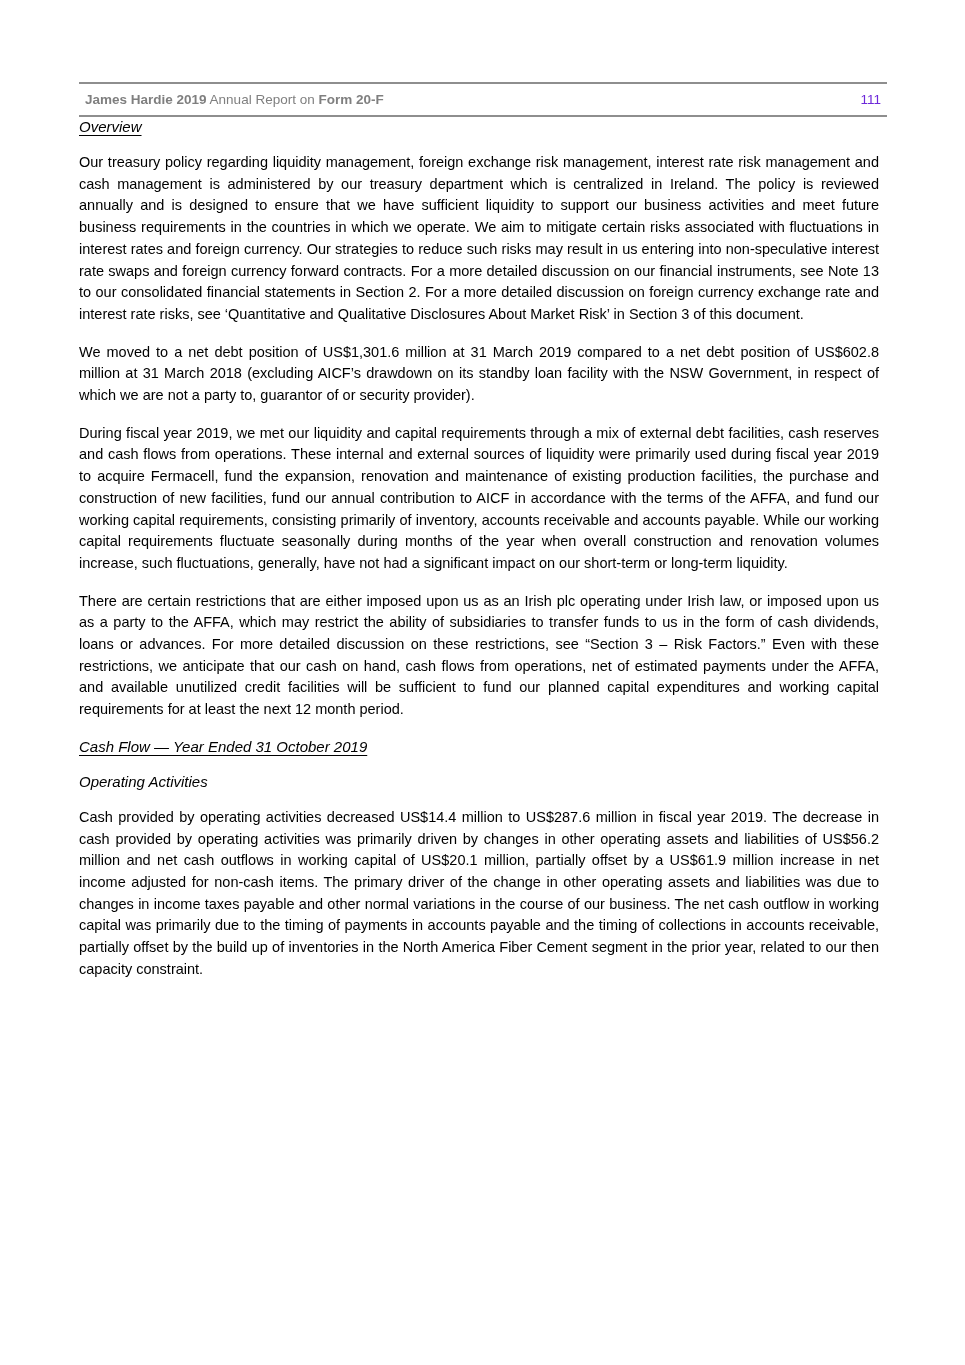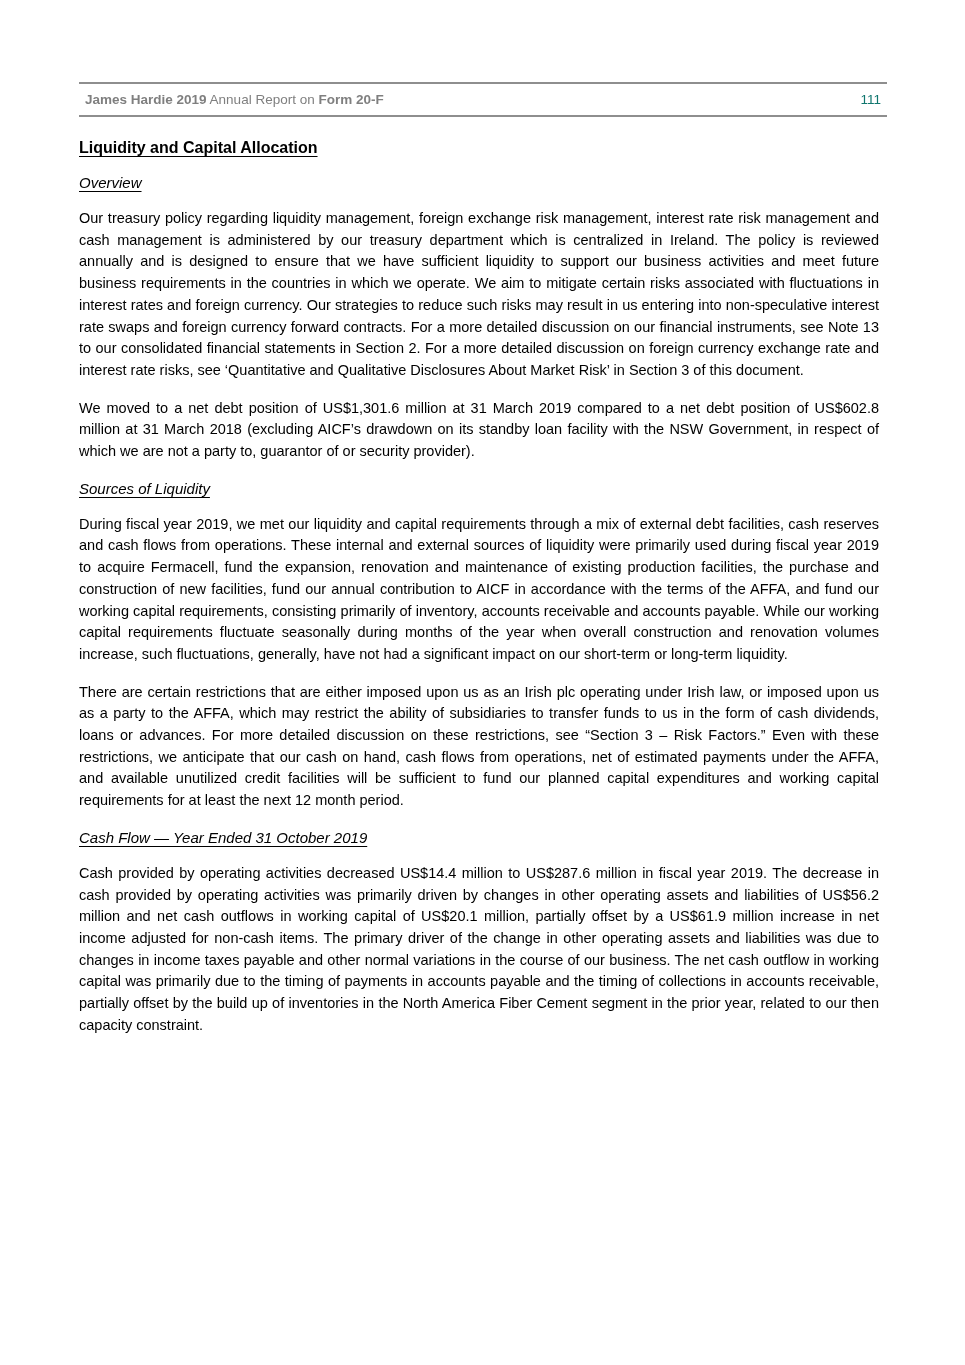--- a/index.html
+++ b/index.html
@@ -22,21 +22,21 @@
     display: flex;
     justify-content: space-between;
     align-items: center;
     height: 31px;
     padding: 0 6px;
     color: #7f7f7f;
     font-size: 13.5px;
   }
   .header-title { white-space: pre; }
   .bold { font-weight: bold; }
-  .page-number { color: #0f766e; }
+  .page-number { color: #6d28d9; }
   .content h1 {
     font-size: 16px;
     font-weight: bold;
     line-height: 19px;
     margin: 21px 0 16px 0;
     text-decoration: underline;
     text-underline-offset: 3px;
   }
   .content h2 {
     font-size: 15px;
@@ -69,27 +69,26 @@
   <header>
     <div class="rule"></div>
     <div class="header-row">
       <div class="header-title"><span class="bold">James Hardie 2019</span><span> Annual Report on </span><span class="bold">Form 20-F</span></div>
       <div class="page-number">111</div>
     </div>
     <div class="rule"></div>
   </header>
 
   <main class="content">
-    <h1>Liquidity and Capital Allocation</h1>
 
     <h2>Overview</h2>
     <p>Our treasury policy regarding liquidity management, foreign exchange risk management, interest rate risk management and cash management is administered by our treasury department which is centralized in Ireland. The policy is reviewed annually and is designed to ensure that we have sufficient liquidity to support our business activities and meet future business requirements in the countries in which we operate. We aim to mitigate certain risks associated with fluctuations in interest rates and foreign currency. Our strategies to reduce such risks may result in us entering into non-speculative interest rate swaps and foreign currency forward contracts. For a more detailed discussion on our financial instruments, see Note 13 to our consolidated financial statements in Section 2. For a more detailed discussion on foreign currency exchange rate and interest rate risks, see ‘Quantitative and Qualitative Disclosures About Market Risk’ in Section 3 of this document.</p>
     <p>We moved to a net debt position of US$1,301.6 million at 31 March 2019 compared to a net debt position of US$602.8 million at 31 March 2018 (excluding AICF’s drawdown on its standby loan facility with the NSW Government, in respect of which we are not a party to, guarantor of or security provider).</p>
 
-    <h2>Sources of Liquidity</h2>
     <p>During fiscal year 2019, we met our liquidity and capital requirements through a mix of external debt facilities, cash reserves and cash flows from operations. These internal and external sources of liquidity were primarily used during fiscal year 2019 to acquire Fermacell, fund the expansion, renovation and maintenance of existing production facilities, the purchase and construction of new facilities, fund our annual contribution to AICF in accordance with the terms of the AFFA, and fund our working capital requirements, consisting primarily of inventory, accounts receivable and accounts payable. While our working capital requirements fluctuate seasonally during months of the year when overall construction and renovation volumes increase, such fluctuations, generally, have not had a significant impact on our short-term or long-term liquidity.</p>
     <p>There are certain restrictions that are either imposed upon us as an Irish plc operating under Irish law, or imposed upon us as a party to the AFFA, which may restrict the ability of subsidiaries to transfer funds to us in the form of cash dividends, loans or advances. For more detailed discussion on these restrictions, see “Section 3 – Risk Factors.” Even with these restrictions, we anticipate that our cash on hand, cash flows from operations, net of estimated payments under the AFFA, and available unutilized credit facilities will be sufficient to fund our planned capital expenditures and working capital requirements for at least the next 12 month period.</p>
 
     <h2>Cash Flow — Year Ended 31 October 2019</h2>
+    <h3>Operating Activities</h3>
     <p>Cash provided by operating activities decreased US$14.4 million to US$287.6 million in fiscal year 2019. The decrease in cash provided by operating activities was primarily driven by changes in other operating assets and liabilities of US$56.2 million and net cash outflows in working capital of US$20.1 million, partially offset by a US$61.9 million increase in net income adjusted for non-cash items. The primary driver of the change in other operating assets and liabilities was due to changes in income taxes payable and other normal variations in the course of our business. The net cash outflow in working capital was primarily due to the timing of payments in accounts payable and the timing of collections in accounts receivable, partially offset by the build up of inventories in the North America Fiber Cement segment in the prior year, related to our then capacity constraint.</p>
   </main>
 
 </div>
 
 </body></html>

